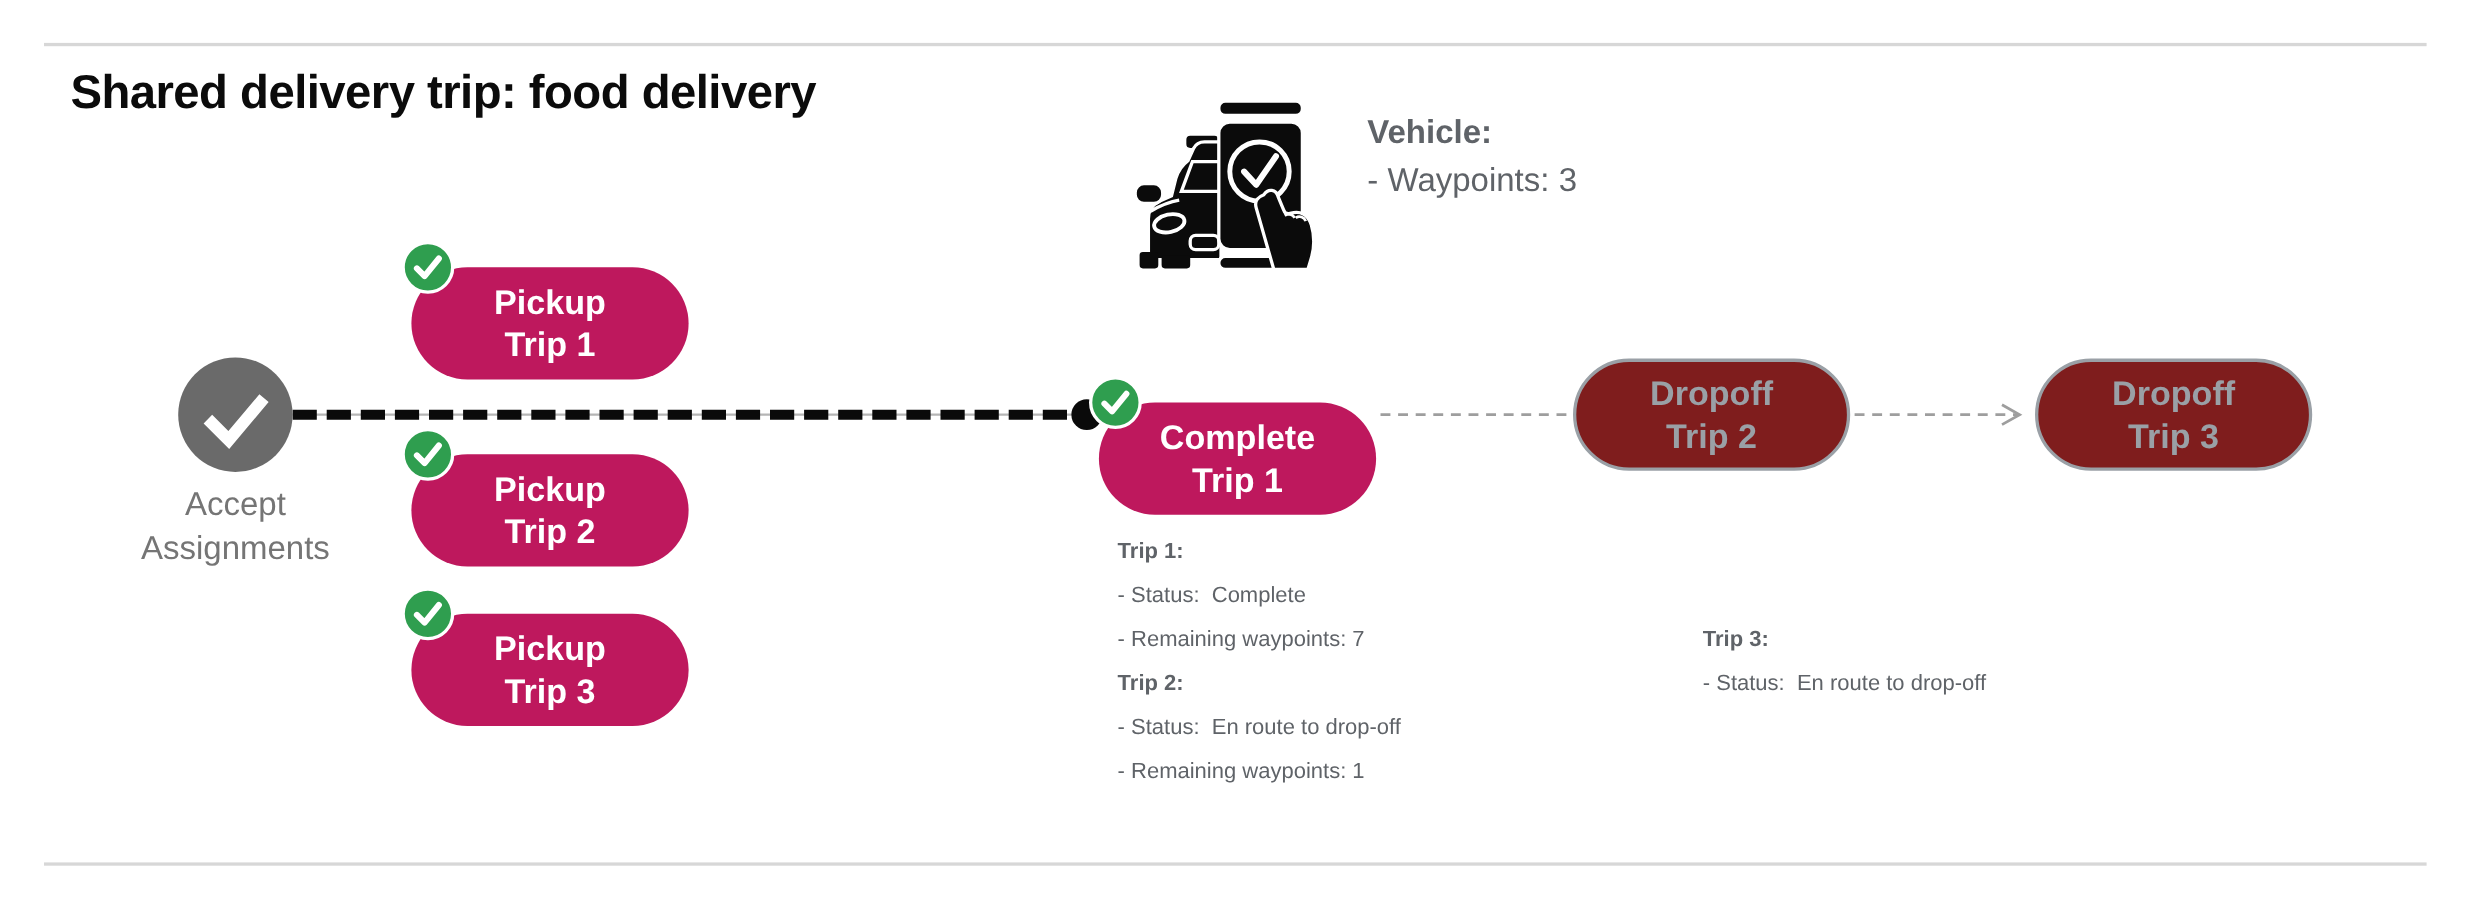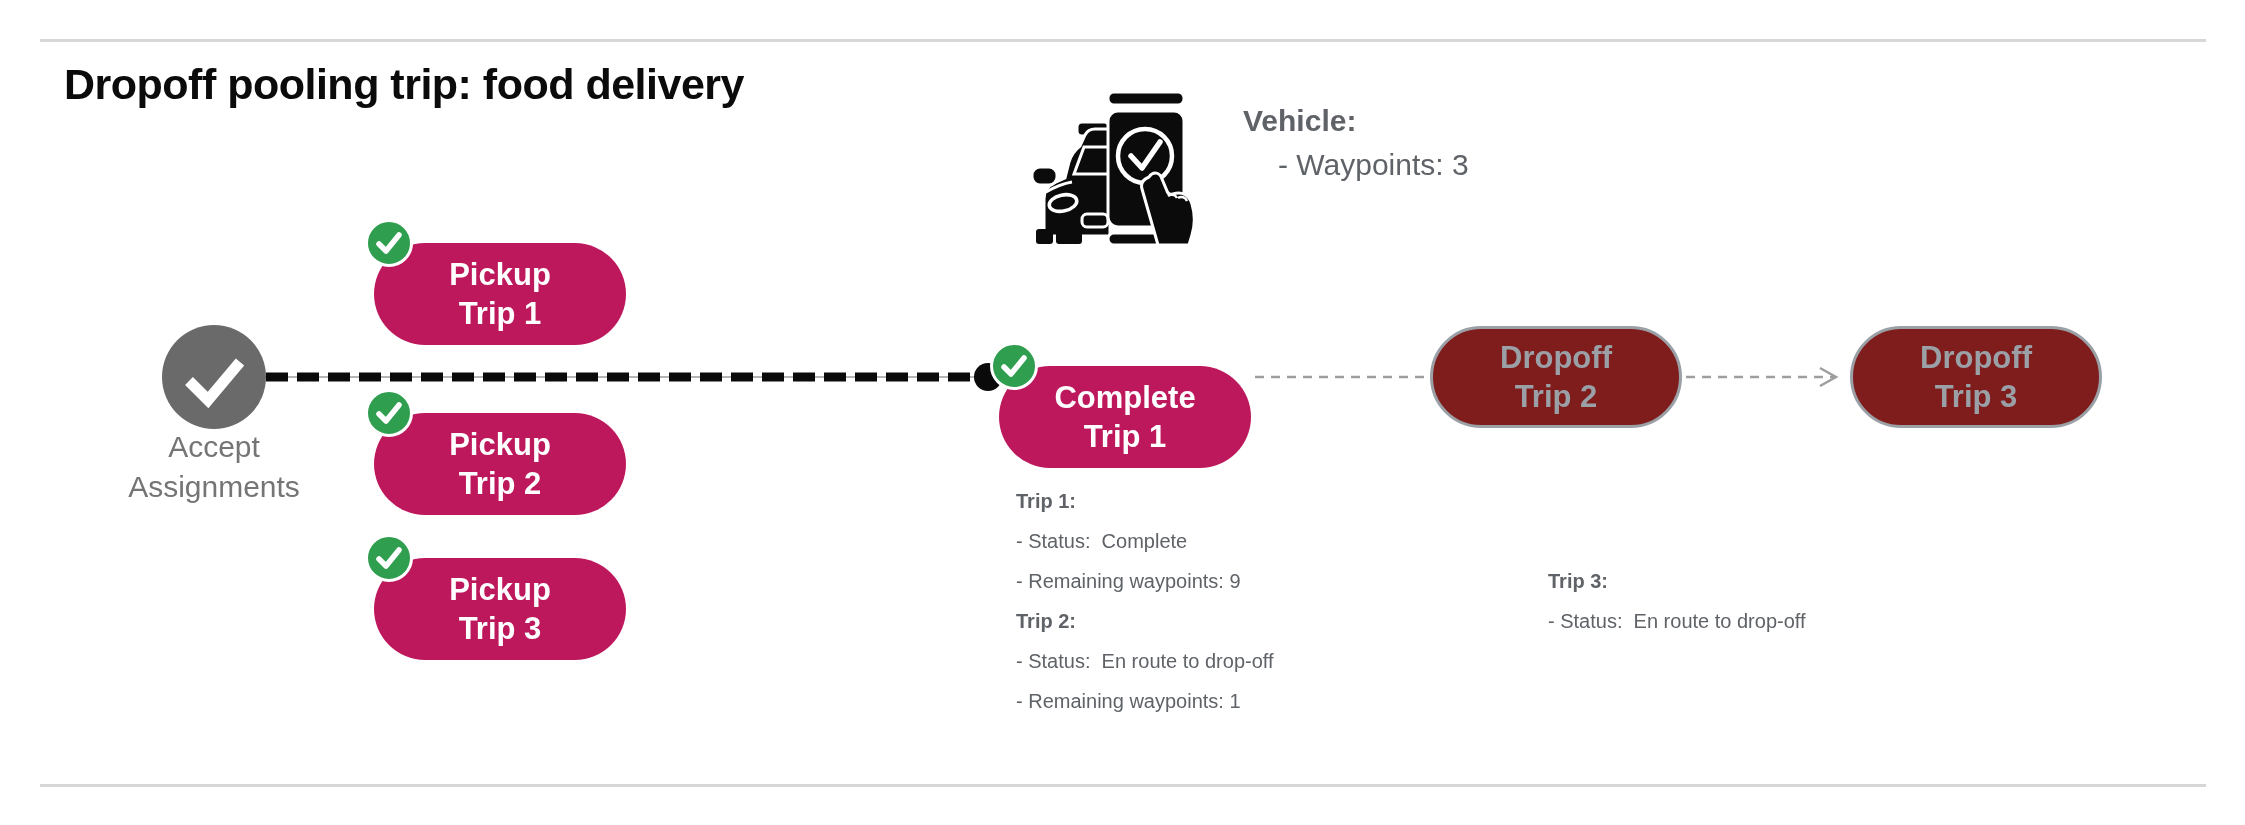--- a/index.html
+++ b/index.html
@@ -11,31 +11,31 @@
   .divider.top { top:39px; }
   .divider.bottom { top:784px; }
 
   .title {
     position:absolute; left:64px; top:60px;
     font-size:43px; font-weight:700; color:#0b0b0b; letter-spacing:-0.5px;
   }
 
   .vehicle-icon { position:absolute; left:1030px; top:84px; width:168px; height:162px; }
   .vehicle-label { position:absolute; left:1243px; top:104px; font-size:30px; font-weight:700; color:#5F6368; }
-  .vehicle-waypoints { position:absolute; left:1243px; top:148px; font-size:30px; color:#5F6368; white-space:pre;margin-left:35px; }
+  .vehicle-waypoints { position:absolute; left:1243px; top:148px; font-size:30px; color:#5F6368; white-space:pre; }
 
   .connector-layer { position:absolute; left:0; top:0; width:2245px; height:825px; pointer-events:none; }
 
   .start-circle {
     position:absolute; left:162px; top:325px; width:104px; height:104px;
     border-radius:50%; background:#6A6A6A;
     display:flex; align-items:center; justify-content:center;
   }
   .start-label {
-    position:absolute; left:84px; top:427px; width:260px; text-align:center;
+    position:absolute; left:84px; top:439px; width:260px; text-align:center;
     font-size:30px; line-height:40px; color:#757575;
   }
 
   .pill {
     position:absolute; width:252px; height:102px; border-radius:52px;
     box-sizing:border-box;
     display:flex; flex-direction:column; align-items:center; justify-content:center;
     font-size:31px; line-height:39px; font-weight:700; text-align:center;
   }
   .pill.orange { background:#be185d; color:#ffffff; }
@@ -53,21 +53,21 @@
   .status-heading { font-weight:700; }
 </style>
 </head>
 <body>
 
 <div class="canvas">
 
   <div class="divider top"></div>
   <div class="divider bottom"></div>
 
-  <div class="title">Dropoff pooling trip: food delivery</div>
+  <div class="title">Shared delivery trip: food delivery</div>
 
   <svg class="vehicle-icon" viewBox="0 0 168 162" aria-hidden="true">
     <g>
       <rect x="47" y="38" width="32" height="14" rx="5" fill="#0b0b0b" stroke="#fff" stroke-width="3"></rect>
       <path d="M14,152 L14,115 Q14,104 24,99 L35,94 L39,78 Q42,68 50,62 L55,51 Q58,45 65,45 L80,45 L80,152 Z" fill="#0b0b0b" stroke="#fff" stroke-width="3"></path>
       <rect x="2" y="83" width="25" height="18" rx="8" fill="#0b0b0b" stroke="#fff" stroke-width="3"></rect>
       <path d="M44,90 L54,63 L80,63 L80,90 Z" fill="#0b0b0b" stroke="#fff" stroke-width="3"></path>
       <ellipse cx="33" cy="119" rx="14" ry="8" transform="rotate(-12 33 119)" fill="#0b0b0b" stroke="#fff" stroke-width="3.5"></ellipse>
       <rect x="52" y="130" width="26" height="13" rx="5" fill="#0b0b0b" stroke="#fff" stroke-width="3"></rect>
       <path d="M16,108 Q30,100 42,98" fill="none" stroke="#fff" stroke-width="3"></path>
@@ -158,21 +158,21 @@
   </div>
 
   <div class="pill outline" style="left:1850px; top:326px;">
     <span>Dropoff</span>
     <span>Trip 3</span>
   </div>
 
   <div class="status-block" style="left:1016px; top:481px;">
     <div class="status-line status-heading">Trip 1:</div>
     <div class="status-line">- Status:  Complete</div>
-    <div class="status-line">- Remaining waypoints: 9</div>
+    <div class="status-line">- Remaining waypoints: 7</div>
     <div class="status-line status-heading">Trip 2:</div>
     <div class="status-line">- Status:  En route to drop-off</div>
     <div class="status-line">- Remaining waypoints: 1</div>
   </div>
 
   <div class="status-block" style="left:1531px; top:561px;margin-left:17px;">
     <div class="status-line status-heading">Trip 3:</div>
     <div class="status-line">- Status:  En route to drop-off</div>
   </div>
 

